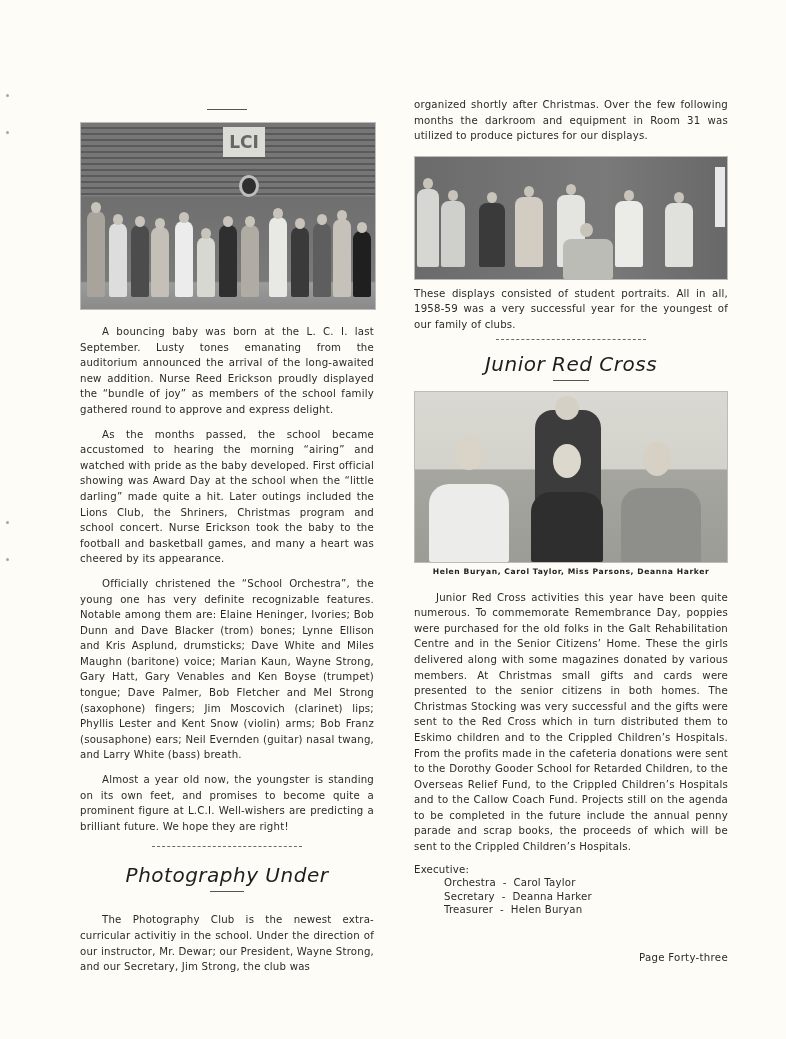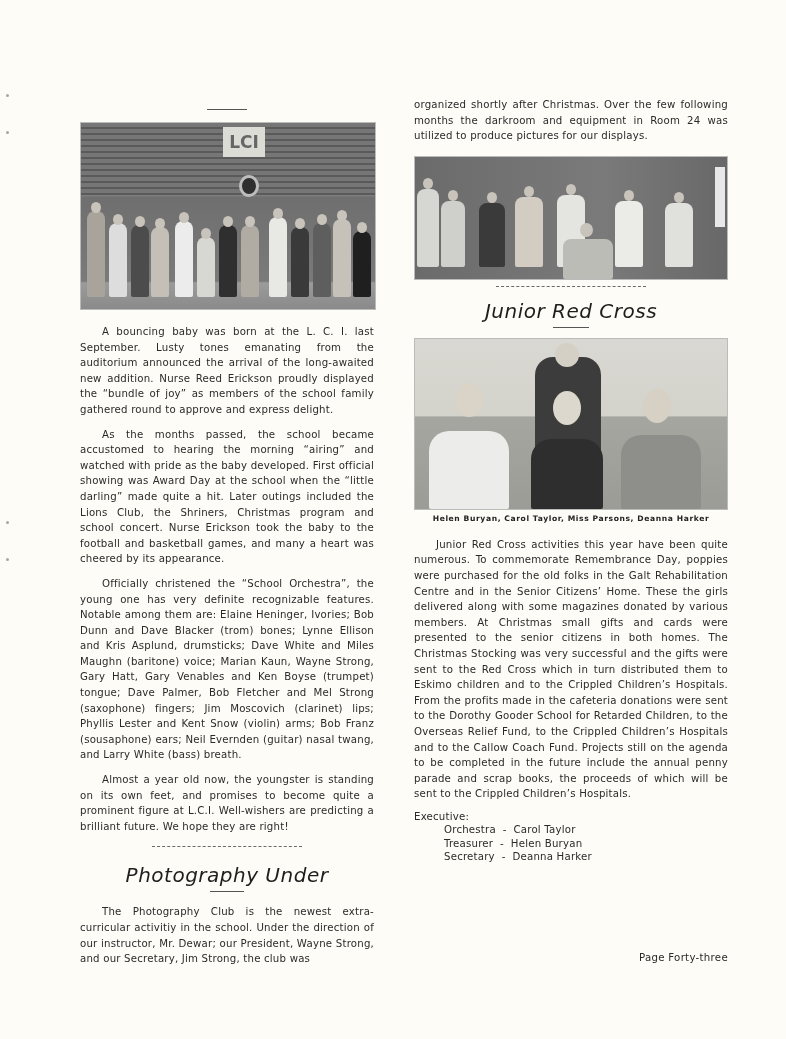--- a/index.html
+++ b/index.html
@@ -93,26 +93,26 @@
     <p class="para">A bouncing baby was born at the L. C. I. last September. Lusty tones emanating from the auditorium announced the arrival of the long-awaited new addition. Nurse Reed Erickson proudly displayed the “bundle of joy” as members of the school family gathered round to approve and express delight.</p>
     <p class="para">As the months passed, the school became accustomed to hearing the morning “airing” and watched with pride as the baby developed. First official showing was Award Day at the school when the “little darling” made quite a hit. Later outings included the Lions Club, the Shriners, Christmas program and school concert. Nurse Erickson took the baby to the football and basketball games, and many a heart was cheered by its appearance.</p>
     <p class="para">Officially christened the “School Orchestra”, the young one has very definite recognizable features. Notable among them are: Elaine Heninger, Ivories; Bob Dunn and Dave Blacker (trom) bones; Lynne Ellison and Kris Asplund, drumsticks; Dave White and Miles Maughn (baritone) voice; Marian Kaun, Wayne Strong, Gary Hatt, Gary Venables and Ken Boyse (trumpet) tongue; Dave Palmer, Bob Fletcher and Mel Strong (saxophone) fingers; Jim Moscovich (clarinet) lips; Phyllis Lester and Kent Snow (violin) arms; Bob Franz (sousaphone) ears; Neil Evernden (guitar) nasal twang, and Larry White (bass) breath.</p>
     <p class="para" style="margin-bottom:12px">Almost a year old now, the youngster is standing on its own feet, and promises to become quite a prominent figure at L.C.I. Well-wishers are predicting a brilliant future. We hope they are right!</p>
     <div class="sep"></div>
   </section>
 
   <section style="margin-top:16px;">
     <h2 class="heading">Photography Under</h2>
     <div class="head-rule" style="width:34px;"></div>
-    <p class="para" style="margin-top:12px;">The Photography Club is the newest extra-curricular activitiy in the school. Under the direction of our instructor, Mr. Dewar; our President, Wayne Strong, and our Secretary, Jim Strong, the club was</p>
+    <p class="para" style="margin-top:20px;">The Photography Club is the newest extra-curricular activitiy in the school. Under the direction of our instructor, Mr. Dewar; our President, Wayne Strong, and our Secretary, Jim Strong, the club was</p>
   </section>
 </div>
 
 <div class="col col-right">
-  <p class="para noindent" style="margin:0;">organized shortly after Christmas. Over the few following months the darkroom and equipment in Room 24 was utilized to produce pictures for our displays.</p>
+  <p class="para noindent" style="margin:0;">organized shortly after Christmas. Over the few following months the darkroom and equipment in Room 31 was utilized to produce pictures for our displays.</p>
 
   <div class="photo photo-club" title="Photography Club members holding cameras">
     <div style="position:absolute;right:2px;top:10px;width:10px;height:60px;background:#e8e8e8;"></div>
     <div class="people" style="height:122px;">
       <div class="person" style="left:2px;height:78px;background:#d6d6d2;width:22px;"></div>
         <div class="head" style="left:8px;bottom:90px;"></div>
       <div class="person" style="left:26px;height:66px;background:#cfcfcb;width:24px;"></div>
         <div class="head" style="left:33px;bottom:78px;"></div>
       <div class="person" style="left:64px;height:64px;background:#3a3a3a;width:26px;"></div>
         <div class="head" style="left:72px;bottom:76px;"></div>
@@ -122,20 +122,21 @@
         <div class="head" style="left:151px;bottom:84px;"></div>
       <div class="person" style="left:148px;height:40px;background:#bcbcb6;width:50px;bottom:0;"></div>
         <div class="head" style="left:165px;bottom:42px;width:13px;height:14px;"></div>
       <div class="person" style="left:200px;height:66px;background:#ebebe8;width:28px;"></div>
         <div class="head" style="left:209px;bottom:78px;"></div>
       <div class="person" style="left:250px;height:64px;background:#e0e0dc;width:28px;"></div>
         <div class="head" style="left:259px;bottom:76px;"></div>
     </div>
   </div>
 
+  <p class="para noindent" style="margin:0;">These displays consisted of student portraits. All in all, 1958-59 was a very successful year for the youngest of our family of clubs.</p>
   <div class="sep"></div>
 
   <section style="margin-top:12px;">
     <h2 class="heading">Junior Red Cross</h2>
     <div class="head-rule" style="width:36px;"></div>
 
     <div class="photo photo-rc" title="Junior Red Cross executive group photo">
       <div style="position:absolute;left:120px;top:18px;width:66px;height:120px;background:#3c3c3c;border-radius:18px 18px 4px 4px;"></div>
       <div class="head" style="left:140px;top:4px;width:24px;height:24px;background:#d5d0c6;"></div>
       <div style="position:absolute;left:14px;top:92px;width:80px;height:78px;background:#ececea;border-radius:20px 20px 2px 2px;"></div>
@@ -145,19 +146,19 @@
       <div style="position:absolute;left:206px;top:96px;width:80px;height:74px;background:#8e8e8a;border-radius:20px 20px 2px 2px;"></div>
       <div class="head" style="left:228px;top:50px;width:28px;height:34px;background:#d6d0c5;"></div>
     </div>
     <div class="caption">Helen Buryan, Carol Taylor, Miss Parsons, Deanna Harker</div>
 
     <p class="para" style="margin-bottom:0;">Junior Red Cross activities this year have been quite numerous. To commemorate Remembrance Day, poppies were purchased for the old folks in the Galt Rehabilitation Centre and in the Senior Citizens’ Home. These the girls delivered along with some magazines donated by various members. At Christmas small gifts and cards were presented to the senior citizens in both homes. The Christmas Stocking was very successful and the gifts were sent to the Red Cross which in turn distributed them to Eskimo children and to the Crippled Children’s Hospitals. From the profits made in the cafeteria donations were sent to the Dorothy Gooder School for Retarded Children, to the Overseas Relief Fund, to the Crippled Children’s Hospitals and to the Callow Coach Fund. Projects still on the agenda to be completed in the future include the annual penny parade and scrap books, the proceeds of which will be sent to the Crippled Children’s Hospitals.</p>
 
     <div class="exec">
       <div>Executive:</div>
       <div class="exec-row" style="white-space:pre;">Orchestra  -  Carol Taylor</div>
+      <div class="exec-row" style="white-space:pre;">Secretary  -  Deanna Harker</div>
       <div class="exec-row" style="white-space:pre;">Treasurer  -  Helen Buryan</div>
-      <div class="exec-row" style="white-space:pre;">Secretary  -  Deanna Harker</div>
     </div>
   </section>
 </div>
 
 <div class="page-num">Page Forty-three</div>
 
 </body></html>

